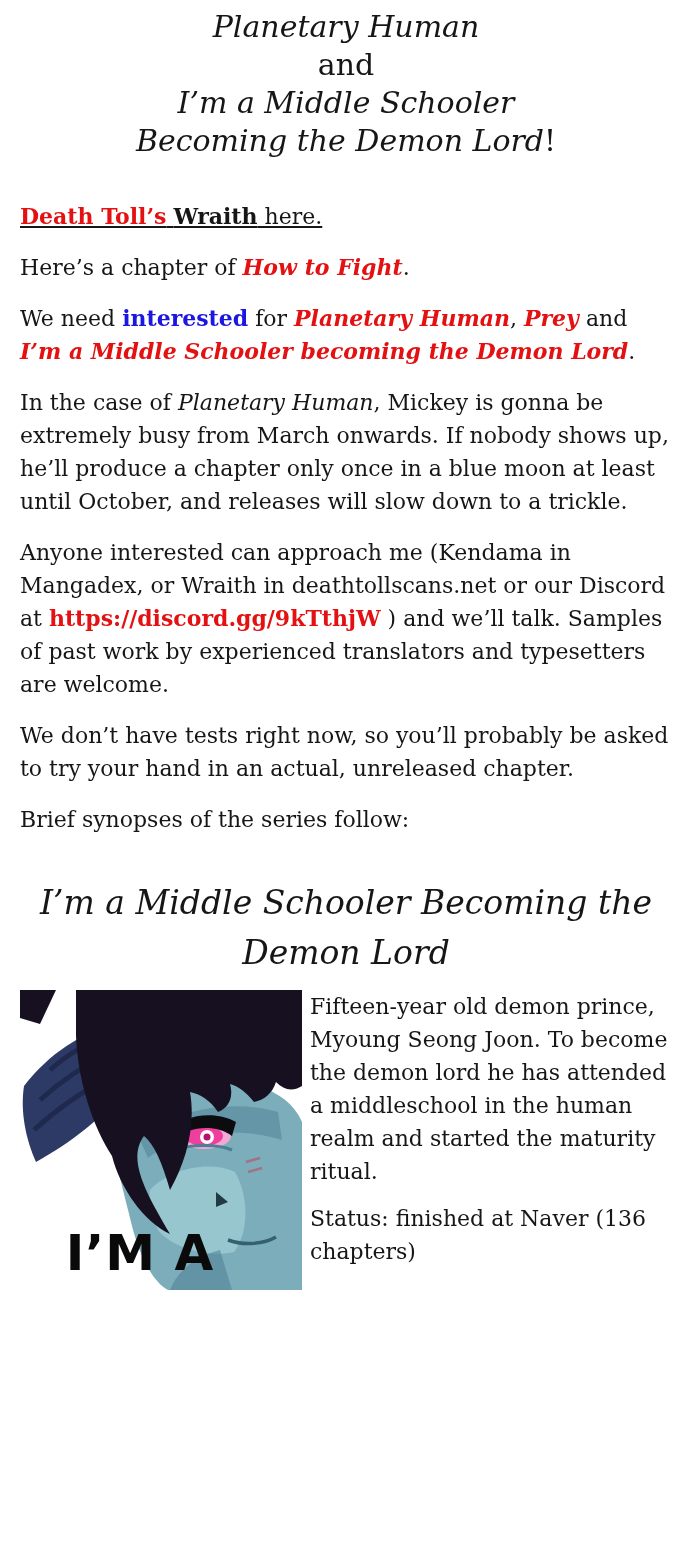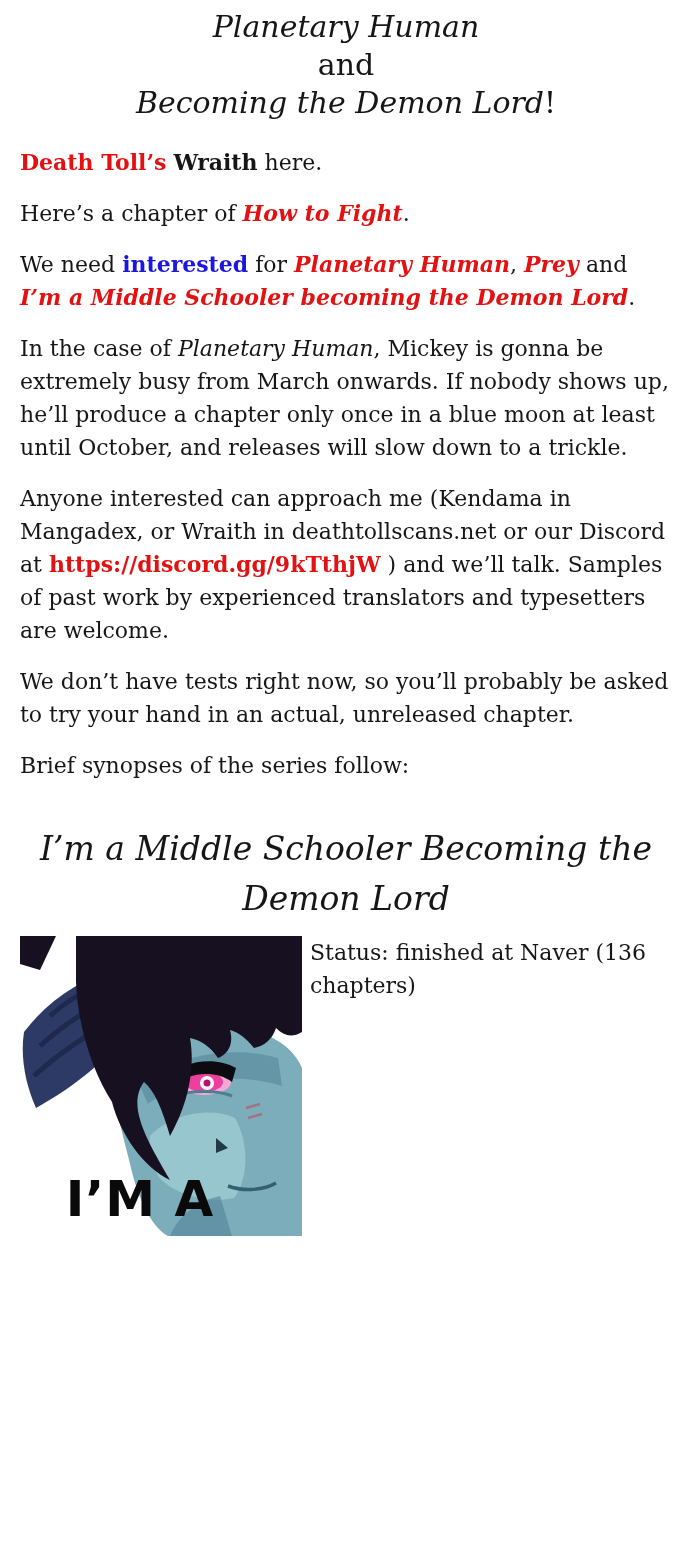--- a/index.html
+++ b/index.html
@@ -26,21 +26,21 @@
     line-height:38px;
     margin-top:-30px;
   }
   .doc-header .hline{white-space:nowrap;}
   
   .content p{
     font-size:22px;
     line-height:33px;
     margin:18px 0 0 0;
   }
-  .content p.first{margin-top:24px;}
+  .content p.first{margin-top:40px;text-decoration:underline;}
   
   h2.series-heading{
     font-size:33px;
     line-height:50px;
     font-weight:400;
     font-style:italic;
     text-align:center;
     margin:42px 0 0 0;
   }
   
@@ -65,20 +65,21 @@
 </style>
 </head>
 <body>
 
 <div class="page">
 
   <div class="doc-header">
     <div class="hline"><span>translators for</span></div>
     <div class="hline"><span class="i">Planetary Human</span></div>
     <div class="hline"><span>and</span></div>
+    <div class="hline"><span class="i">I’m a Middle Schooler</span></div>
     <div class="hline"><span class="i">Becoming the Demon Lord</span><span>!</span></div>
   </div>
 
   <div class="content">
     <p class="first"><a class="red b">Death Toll’s</a><span> </span><span class="b">Wraith</span><span> here.</span></p>
     <p><span>Here’s a chapter of </span><a class="red b i">How to Fight</a><span>.</span></p>
     <p><span>We need </span><a class="blue b">interested</a><span> for </span><a class="red b i">Planetary Human</a><span>, </span><a class="red b i">Prey</a><span> and </span><a class="red b i">I’m a Middle Schooler becoming the Demon Lord</a><span>.</span></p>
     <p><span>In the case of </span><span class="i">Planetary Human</span><span>, Mickey is gonna be extremely busy from March onwards. If nobody shows up, he’ll produce a chapter only once in a blue moon at least until October, and releases will slow down to a trickle.</span></p>
     <p><span>Anyone interested can approach me (Kendama in Mangadex, or Wraith in deathtollscans.net or our Discord at </span><a class="red b">https://discord.gg/9kTthjW</a><span> ) and we’ll talk. Samples of past work by experienced translators and typesetters are welcome.</span></p>
     <p><span>We don’t have tests right now, so you’ll probably be asked to try your hand in an actual, unreleased chapter.</span></p>
@@ -111,17 +112,18 @@
         <path d="M4,96 C30,62 62,44 92,34 C112,48 118,70 108,92 C86,128 48,154 16,172 C6,150 0,122 4,96 Z" fill="#2e3a66"></path>
         <path d="M30,80 C50,62 74,50 92,44 M20,110 C44,88 70,72 96,60 M14,140 C40,116 68,98 98,82" fill="none" stroke-width="5" opacity="0.8" stroke="#1b2547"></path>
         <path d="M0,0 L36,0 L20,34 L0,28 Z" fill="#171021"></path>
 
         <path d="M56,0 L282,0 L282,96 C272,102 264,100 256,92 C252,104 244,110 234,112 C226,102 218,96 210,94 C214,108 208,118 198,122 C190,110 180,104 170,102 C176,136 166,172 150,200 C142,172 134,154 124,146 C106,170 128,206 150,244 C124,232 100,198 92,166 C74,138 58,94 56,46 Z" fill="#171021"></path>
 
         <text x="120" y="280" text-anchor="middle" font-family="DejaVu Sans, sans-serif" font-size="50" font-weight="bold" letter-spacing="1" fill="#0a0a0a">I’M A</text>
       </svg>
     </figure>
     <aside>
+      <p><span>Fifteen-year old demon prince, Myoung Seong Joon. To become the demon lord he has attended a middleschool in the human realm and started the maturity ritual.</span></p>
       <p><span>Status: finished at Naver (136 chapters)</span></p>
     </aside>
   </div>
 
 </div>
 
 </body></html>

